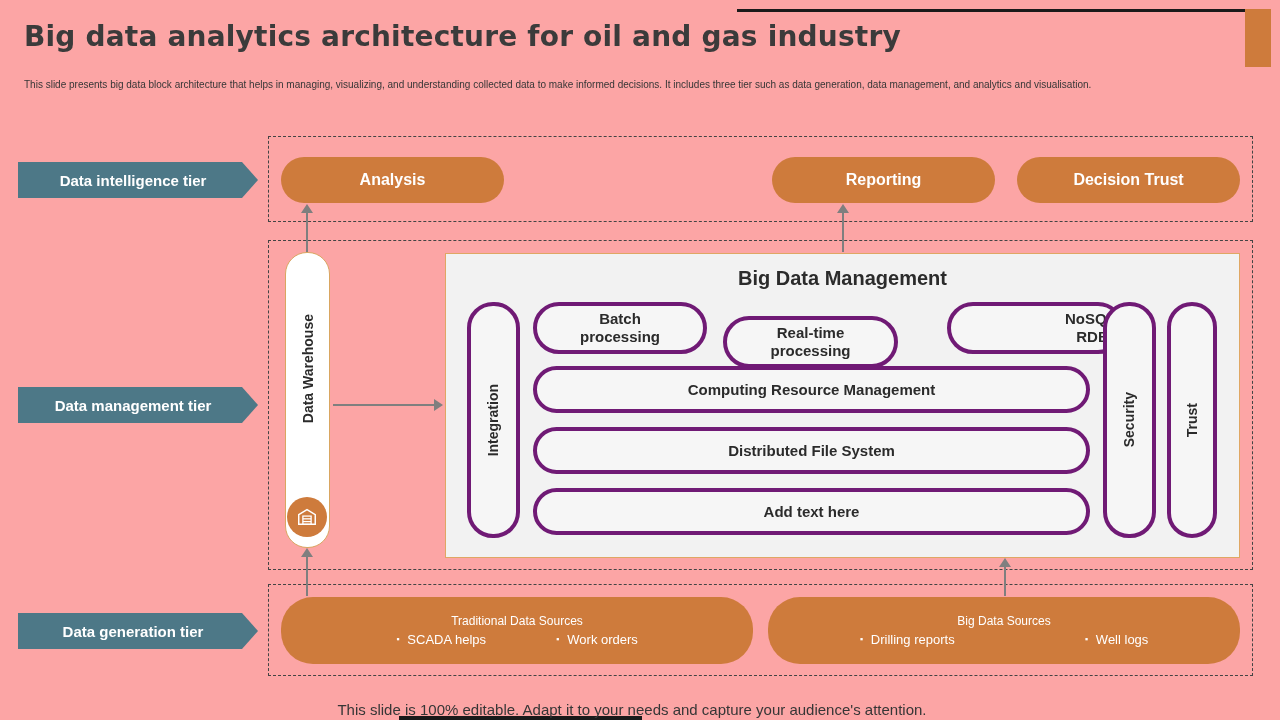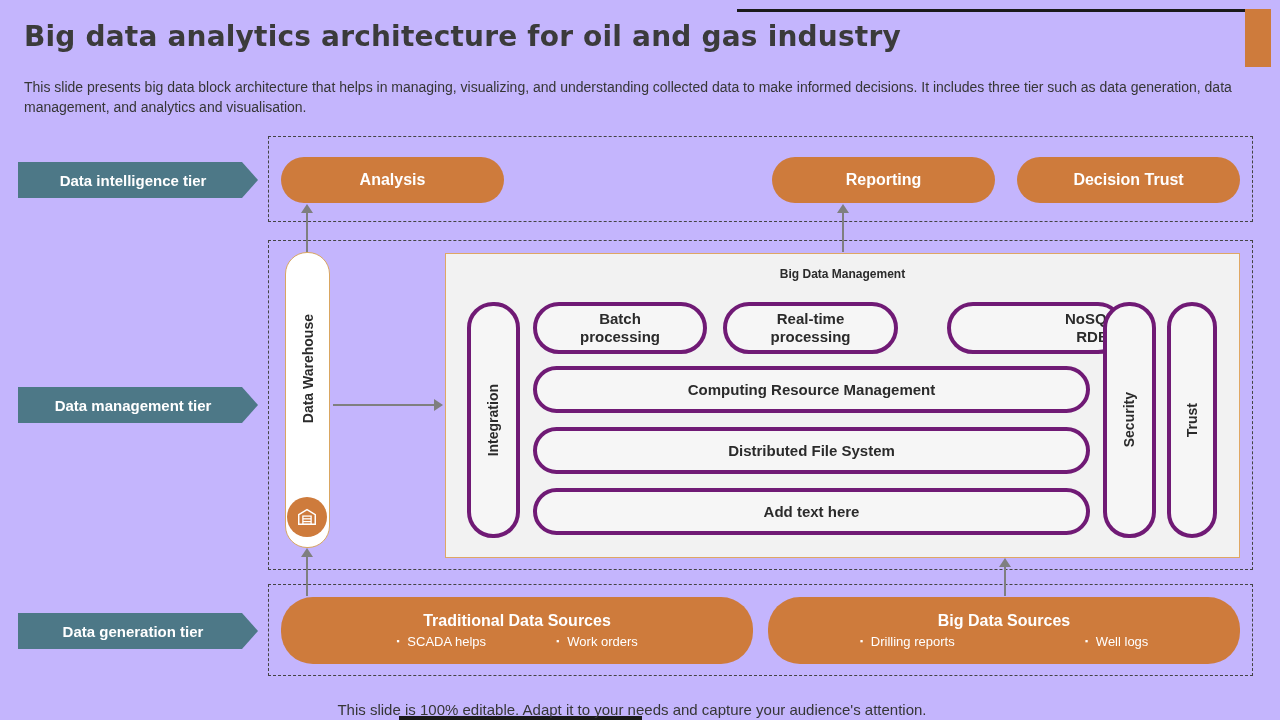--- a/index.html
+++ b/index.html
@@ -1,32 +1,32 @@
 <!DOCTYPE html>
 <html><head>
 <meta charset="utf-8">
 <style>
   html,body{margin:0;padding:0;background:#ffffff;}
   .canvas{
-    position:relative;width:1280px;height:720px;background:#c4b5fd;overflow:hidden;
+    position:relative;width:1280px;height:720px;background:#fca5a5;overflow:hidden;
     font-family:"Liberation Sans",sans-serif;color:#3a3a3a;
   }
   
   .topline{position:absolute;left:737px;top:9px;width:508px;height:3px;background:#1a1a1a;}
   .corner{position:absolute;left:1245px;top:9px;width:26px;height:58px;background:#ce7b3c;}
   .bottomline{position:absolute;left:399px;top:716px;width:243px;height:4px;background:#1a1a1a;}
 
   .title{
     position:absolute;left:24px;top:20px;margin:0;width:1200px;
     font-family:"DejaVu Sans","Liberation Sans",sans-serif;
     font-size:28px;font-weight:700;color:#3b3b3b;letter-spacing:.2px;
   }
   .subtitle{
     position:absolute;left:24px;top:78px;margin:0;width:1234px;
-    font-size:14px;line-height:1.4;color:#363636;
+    font-size:10px;line-height:1.4;color:#363636;
   }
   .footer{
     position:absolute;left:0;top:701px;width:1264px;margin:0;text-align:center;
     font-size:15px;color:#363636;
   }
 
   
   .tier-label{
     position:absolute;left:18px;width:240px;height:36px;background:#4d7887;
     display:flex;align-items:center;justify-content:center;
@@ -61,42 +61,42 @@
     background:#ce7b3c;display:flex;align-items:center;justify-content:center;
   }
 
   
   .bdm{
     position:absolute;left:445px;top:253px;width:795px;height:305px;
     background:#f2f2f2;border:1px solid #dfa764;box-sizing:border-box;
   }
   .bdm-title{
     position:absolute;left:445px;top:267px;width:795px;text-align:center;margin:0;
-    font-size:12px;font-weight:700;color:#2b2b2b;
+    font-size:20px;font-weight:700;color:#2b2b2b;
   }
   .node{
     position:absolute;background:#f6f6f6;border:4px solid #701a75;box-sizing:border-box;
     display:flex;align-items:center;justify-content:center;text-align:center;
     font-size:15px;font-weight:700;color:#2b2b2b;line-height:1.2;white-space:pre-line;
   }
   .node-r26{border-radius:26px;}
   .node-r24{border-radius:24px;}
 
   
   .arrow-v{position:absolute;width:2px;background:#7f7f7f;}
   .arrow-h{position:absolute;height:2px;background:#7f7f7f;}
   .head-up{position:absolute;width:0;height:0;border-left:6px solid transparent;border-right:6px solid transparent;border-bottom:9px solid #7f7f7f;}
   .head-right{position:absolute;width:0;height:0;border-top:6px solid transparent;border-bottom:6px solid transparent;border-left:9px solid #7f7f7f;}
 
   
   .src-box{
     position:absolute;top:597px;width:472px;height:67px;background:#ce7b3c;border-radius:32px;
     color:#ffffff;display:flex;flex-direction:column;align-items:center;justify-content:center;gap:4px;
   }
-  .src-title{font-size:16px;font-weight:700;}
+  .src-title{font-size:12px;font-weight:400;}
   .src-bullets{display:flex;gap:70px;font-size:13px;}
   .src-bullets .bullet{display:flex;align-items:center;gap:8px;}
   .bullet-sq{font-size:9px;line-height:1;}
 </style>
 </head>
 <body>
 
 <div class="canvas">
 
   <div class="topline"></div>
@@ -146,21 +146,21 @@
   <p class="bdm-title">Big Data Management</p>
 
   <div class="node node-r26" style="left:467px;top:302px;width:53px;height:236px;">
     <span class="vtext">Integration</span>
   </div>
 
   <div class="node node-r26" style="left:533px;top:302px;width:174px;height:52px;">
     <span>Batch
 processing</span>
   </div>
-  <div class="node node-r26" style="left:723px;top:302px;width:175px;height:52px;">
+  <div class="node node-r26" style="left:723px;top:316px;width:175px;height:52px;">
     <span>Real-time
 processing</span>
   </div>
   <div class="node node-r26" style="left:947px;top:302px;width:177px;height:52px;justify-content:flex-end;">
     <span>NoSQL,
 RDB</span>
   </div>
 
   <div class="node node-r24" style="left:533px;top:366px;width:557px;height:47px;">
     <span>Computing Resource Management</span>

